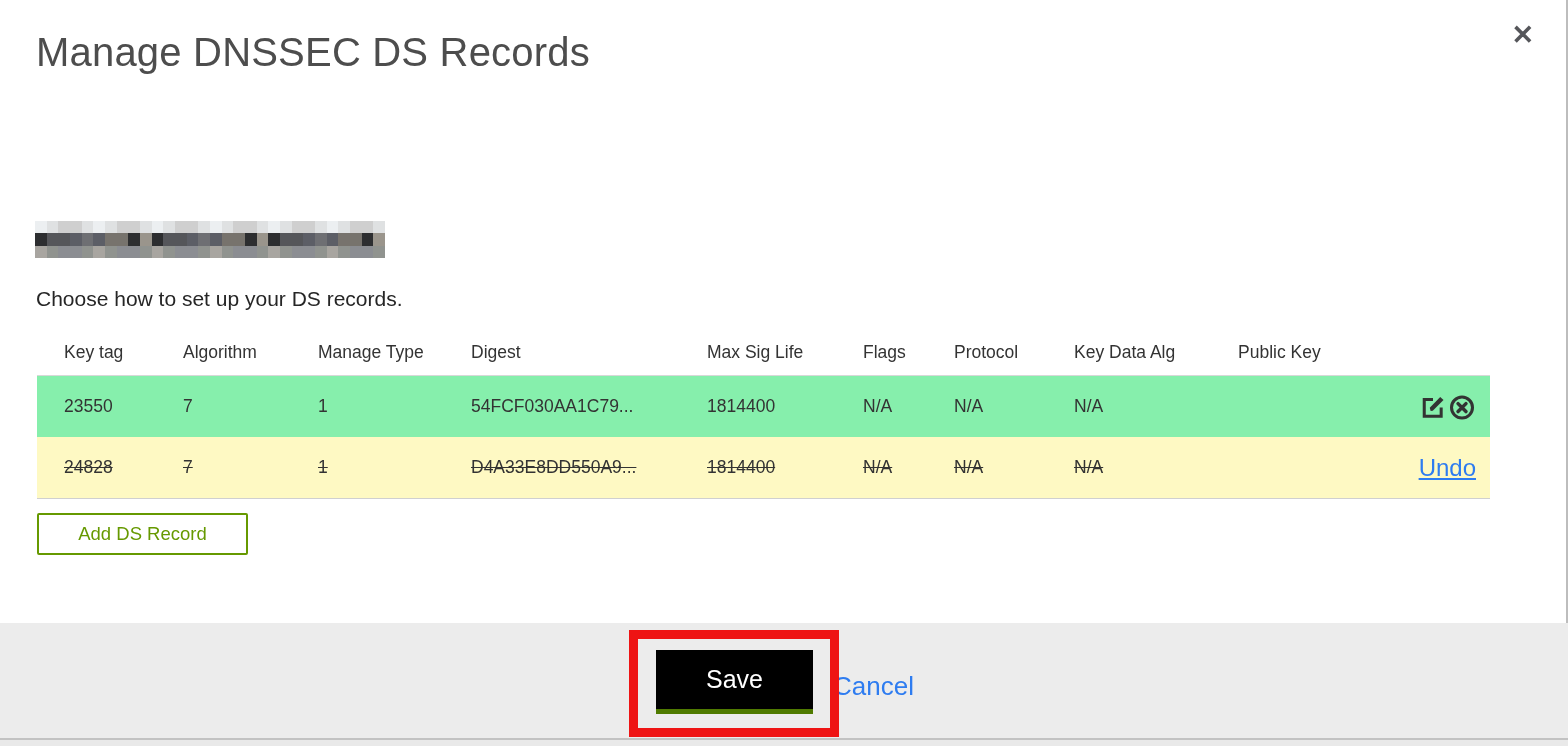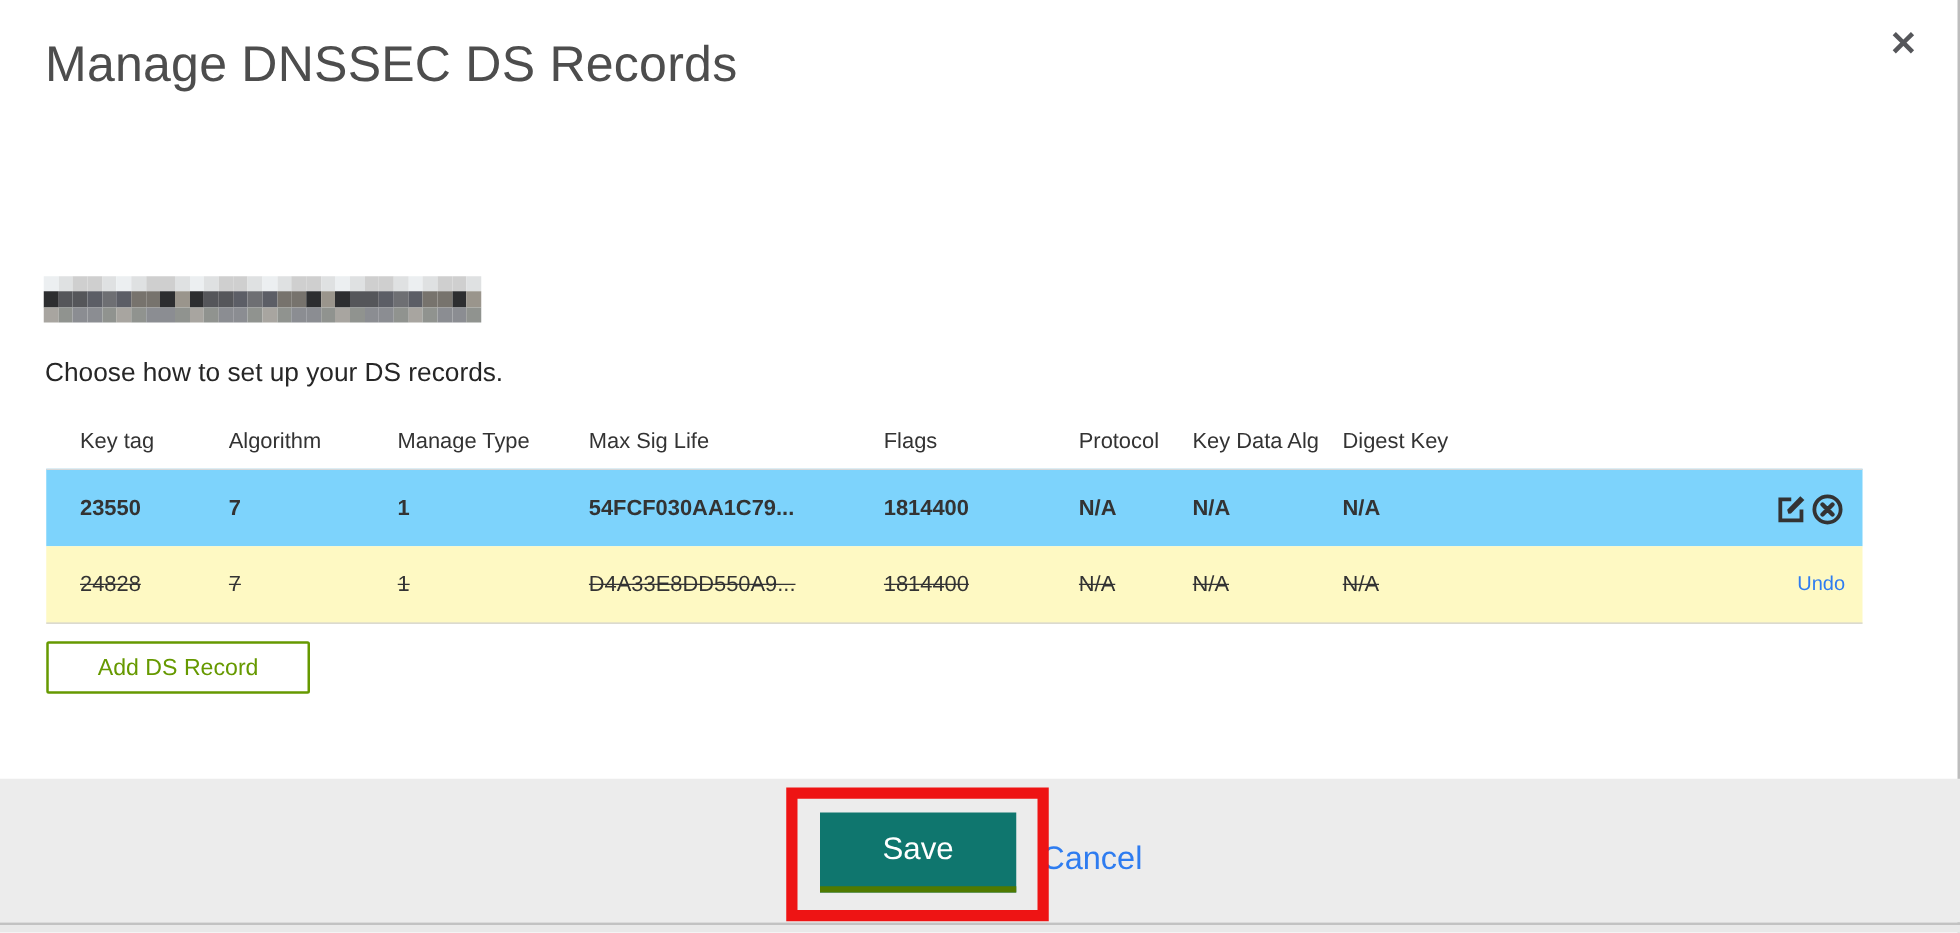--- a/index.html
+++ b/index.html
@@ -43,34 +43,34 @@
   }
   .trow {
     display: grid;
     grid-template-columns: 119px 135px 153px 236px 156px 91px 120px 164px 140px 1fr;
     align-items: center;
     padding-left: 11px;
   }
   .thead { height: 45px; font-size: 17.5px; color: #333; }
   .thead .cell { font-weight: 400; }
   .tbody-row { height: 62px; font-size: 17.5px; color: #333; }
-  .row-keep { background: #7dd3fc; border-top: 1px solid #d8d8d8; font-weight: bold; }
+  .row-keep { background: #86efac; border-top: 1px solid #d8d8d8; }
   .row-delete { background: #fef9c3; border-bottom: 1px solid #d0d0d0; }
   .row-delete .cell { text-decoration: line-through; }
   .cell { white-space: nowrap; overflow: hidden; margin-left: 16px; }
   .actions-cell {
     display: flex; justify-content: flex-end; align-items: center;
     padding-right: 14px; text-decoration: none !important;
   }
   .icon-btn { display: inline-flex; cursor: pointer; line-height: 0; }
   .icon-btn + .icon-btn { margin-left: 1px; }
   .undo-link, .cancel-link {
     color: #2e7cf0; cursor: pointer; text-decoration: none;
   }
-  .undo-link { font-size: 16px; }
+  .undo-link { font-size: 24px; text-decoration: underline; }
   .add-ds-btn {
     position: absolute; left: 37px; top: 513px;
     width: 211px; height: 42px;
     background: #ffffff;
     border: 2px solid #669900;
     border-radius: 2px;
     color: #669900;
     font-size: 18.5px;
     font-family: "Liberation Sans", sans-serif;
     cursor: pointer;
@@ -90,21 +90,21 @@
   }
   .annotation-rect {
     position: absolute; left: 629px; top: 630px;
     width: 210px; height: 107px;
     border: 9px solid #ee1414;
     pointer-events: none;
   }
   .save-btn {
     position: absolute; left: 656px; top: 650px;
     width: 157px; height: 64px;
-    background: #0f766e;
+    background: #000000;
     border: none;
     border-bottom: 5px solid #4f7a00;
     color: #ffffff;
     font-size: 25px;
     font-family: "Liberation Sans", sans-serif;
     cursor: pointer;
   }
   .cancel-link {
     position: absolute; left: 833px; top: 671px;
     font-size: 26px;
@@ -212,25 +212,26 @@
     <span style="background: rgb(144, 147, 143);"></span>
   </div>
 
 <div class="intro-text">Choose how to set up your DS records.</div>
 
 <div class="ds-table">
   <div class="trow thead">
     <div class="cell">Key tag</div>
     <div class="cell">Algorithm</div>
     <div class="cell">Manage Type</div>
+    <div class="cell">Digest</div>
     <div class="cell">Max Sig Life</div>
     <div class="cell">Flags</div>
     <div class="cell">Protocol</div>
     <div class="cell">Key Data Alg</div>
-    <div class="cell">Digest Key</div>
+    <div class="cell">Public Key</div>
     <div class="cell"></div>
   </div>
 
   <div class="trow tbody-row row-keep">
     <div class="cell">23550</div>
     <div class="cell">7</div>
     <div class="cell">1</div>
     <div class="cell">54FCF030AA1C79...</div>
     <div class="cell">1814400</div>
     <div class="cell">N/A</div>

